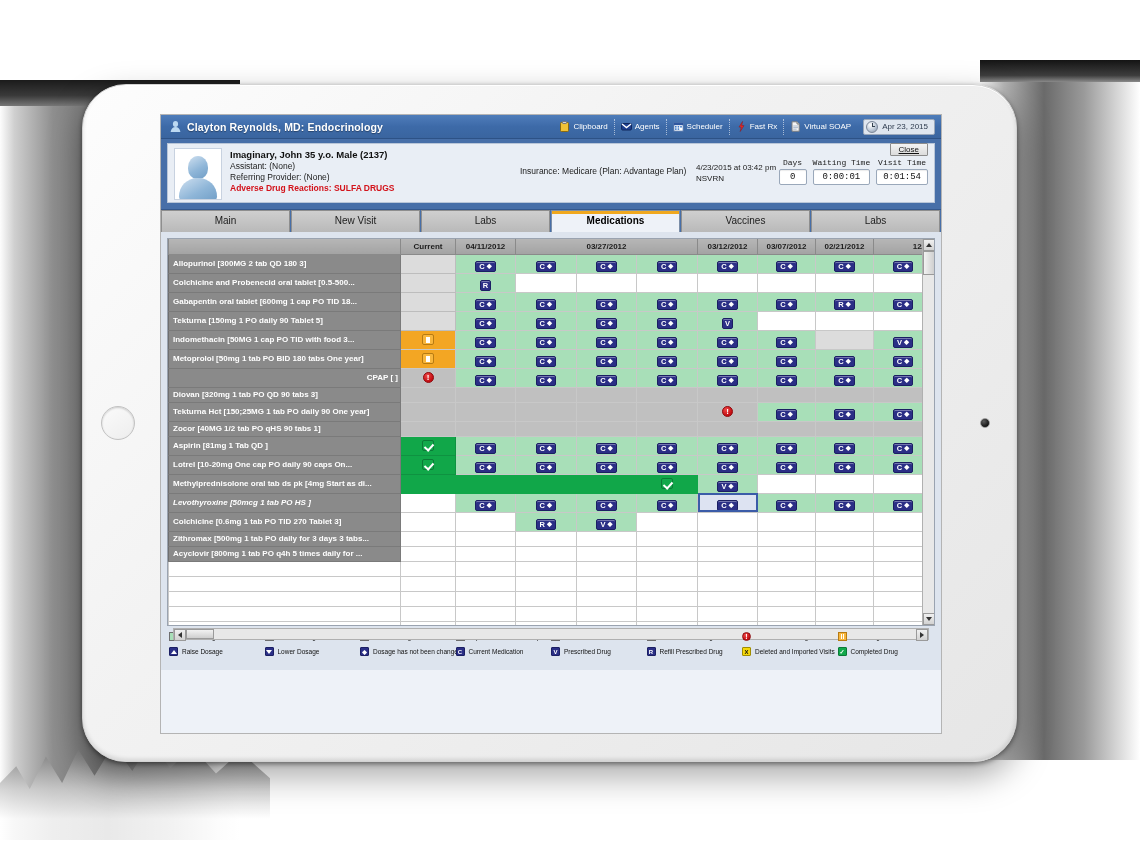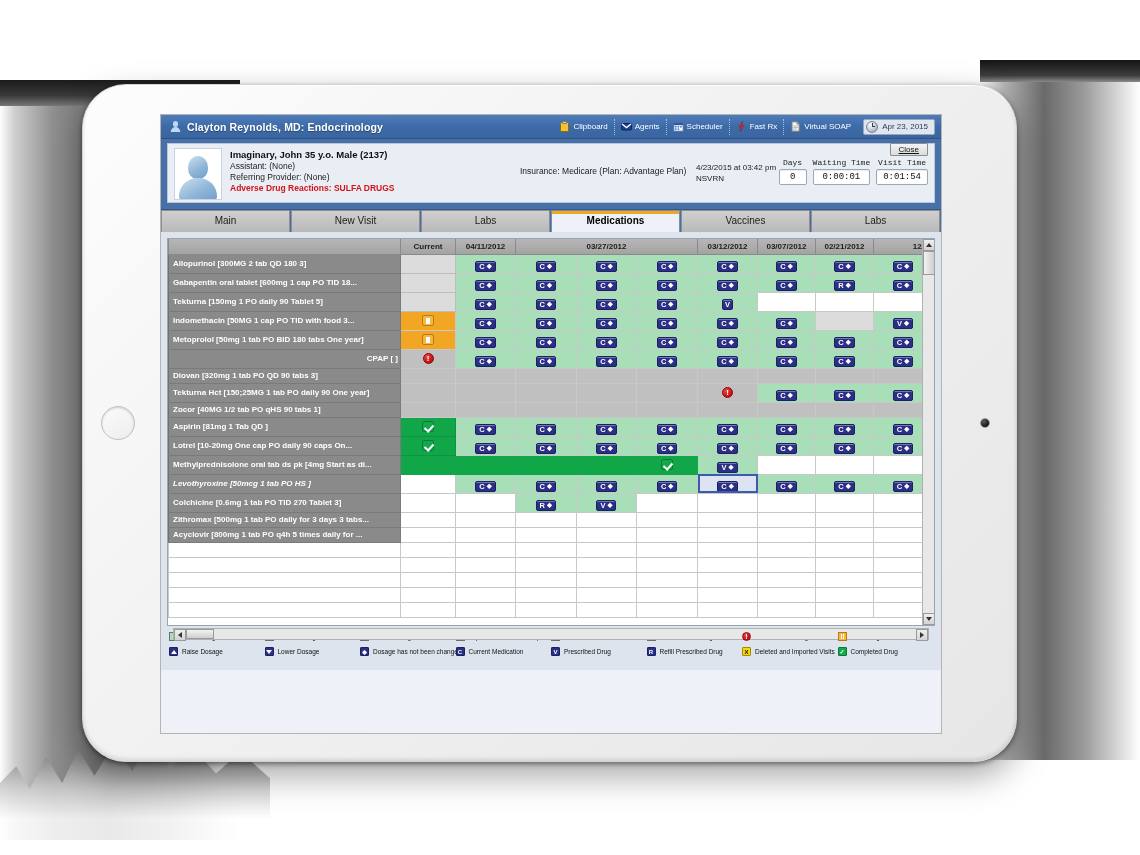--- a/index.html
+++ b/index.html
@@ -507,20 +507,33 @@
                       <span>C</span>
                       <span class="dia">◆</span>
                     </span></td>
                   <td class="cell green" style="width: 59px;"><span class="badge">
                       <span>C</span>
                       <span class="dia">◆</span>
                     </span></td>
                   <td class="cell green" style="width: 59px;"></td>
                 </tr>
                 <tr>
+                  <td class="namecell" style="width: 232px;"><span>Colchicine and Probenecid oral tablet        [0.5-500...</span></td>
+                  <td class="cell cur" style="width: 55px;"></td>
+                  <td class="cell green" style="width: 60px;"><span class="badge single">R</span></td>
+                  <td class="cell" style="width: 60px;"></td>
+                  <td class="cell" style="width: 61px;"></td>
+                  <td class="cell" style="width: 61px;"></td>
+                  <td class="cell" style="width: 60px;"></td>
+                  <td class="cell" style="width: 58px;"></td>
+                  <td class="cell" style="width: 58px;"></td>
+                  <td class="cell" style="width: 59px;"></td>
+                  <td class="cell" style="width: 59px;"></td>
+                </tr>
+                <tr>
                   <td class="namecell" style="width: 232px;"><span>Gabapentin oral tablet          [600mg  1 cap PO TID 18...</span></td>
                   <td class="cell cur" style="width: 55px;"></td>
                   <td class="cell green" style="width: 60px;"><span class="badge">
                       <span>C</span>
                       <span class="dia">◆</span>
                     </span></td>
                   <td class="cell green" style="width: 60px;"><span class="badge">
                       <span>C</span>
                       <span class="dia">◆</span>
                     </span></td>

